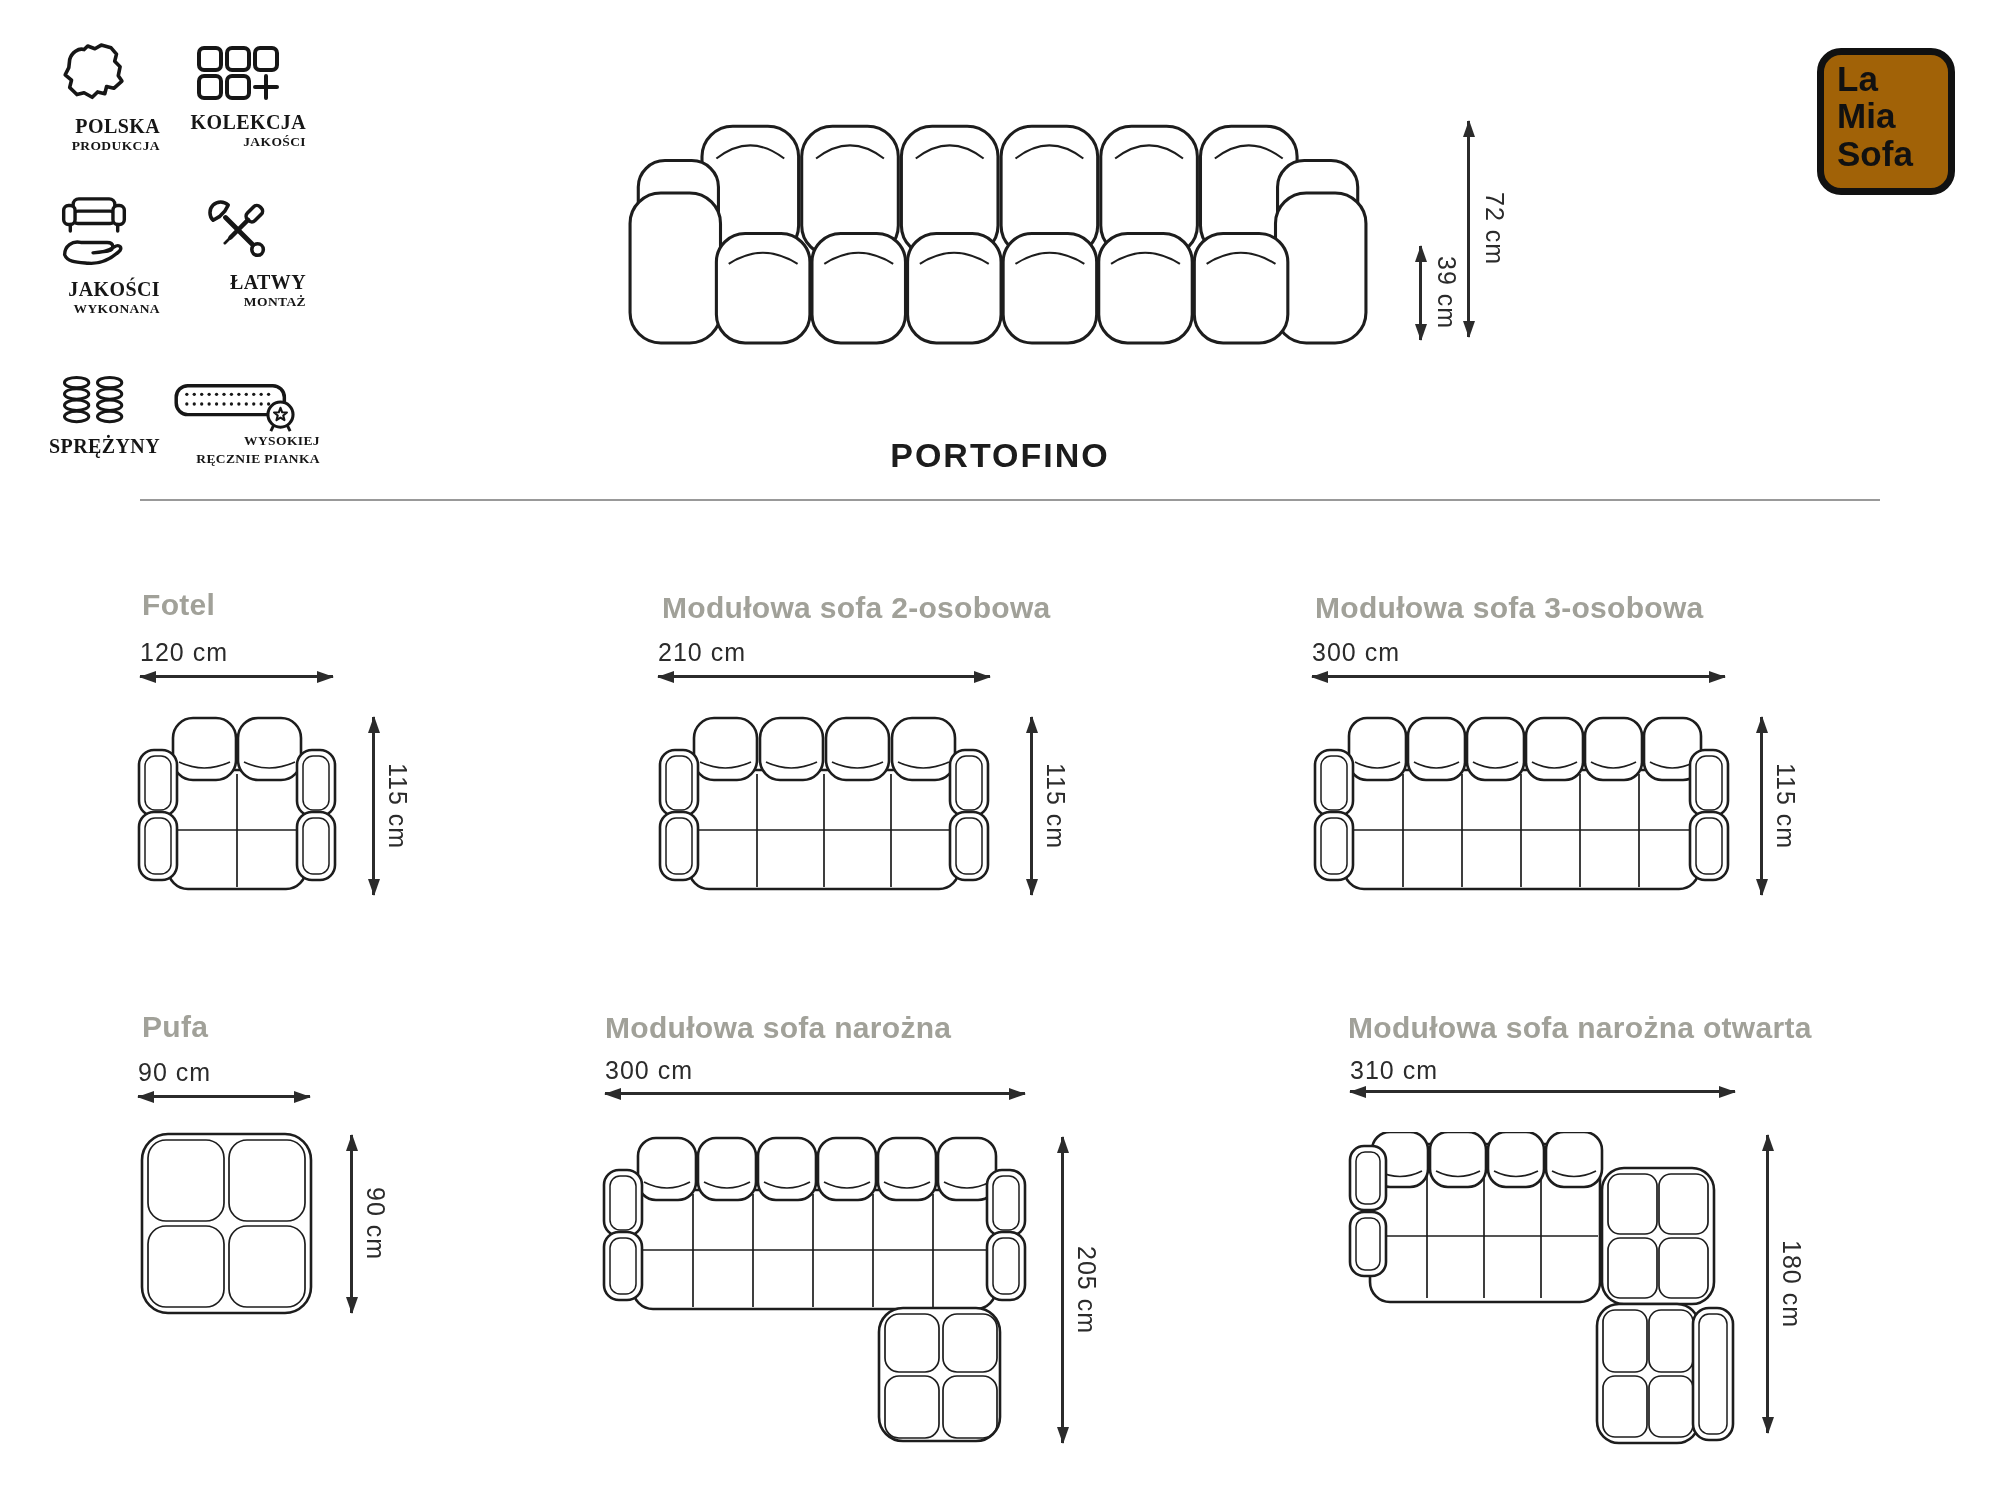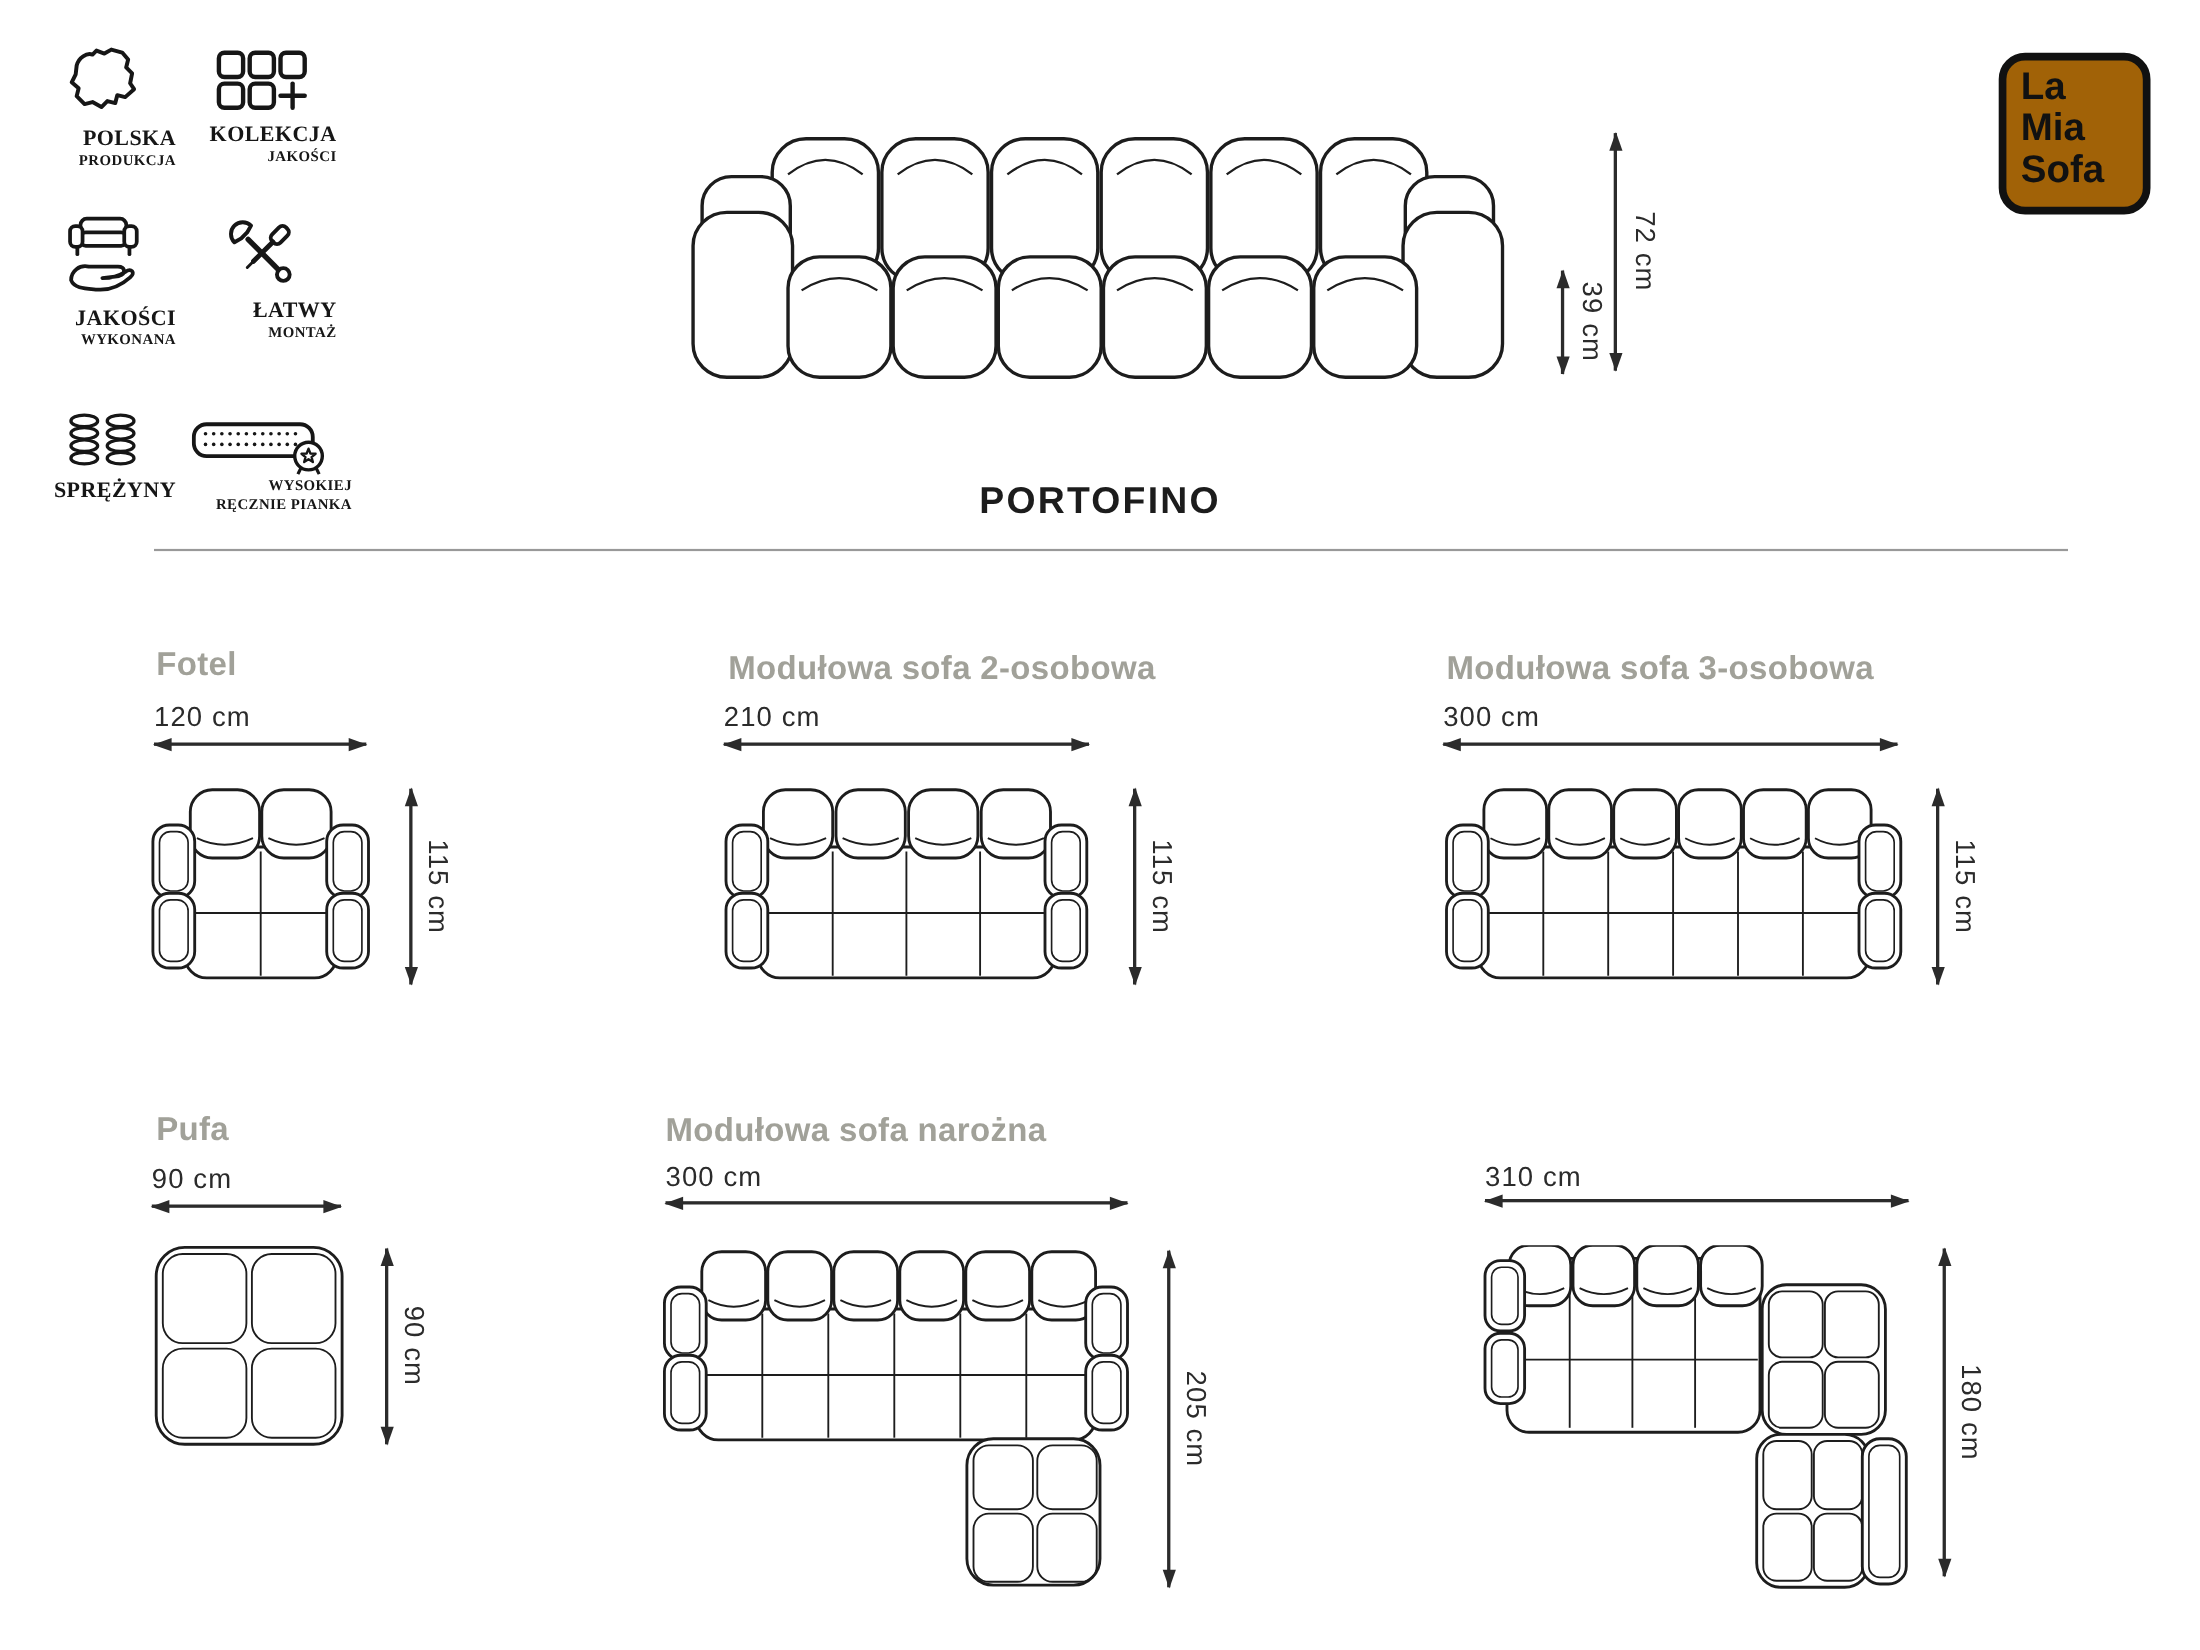--- a/index.html
+++ b/index.html
@@ -411,20 +411,21 @@
           <rect x="283" y="244" width="54" height="62" rx="14"></rect>
             <rect x="341" y="244" width="54" height="62" rx="14"></rect>
         </g>
       </g>
     </svg>
     <div class="arrow-v" style="left:481px;top:137px;height:306px"></div>
     <div class="vlabel" style="left:492px;top:137px;height:306px">205 cm</div>
   </section>
 
   <section class="variant" style="left:1330px;top:1000px;width:620px;height:460px">
+    <h2 class="variant-title" style="left:18px;top:11px">Modułowa sofa narożna otwarta</h2>
     <div class="dim-label" style="left:20px;top:56px;width:385px">310 cm</div>
     <div class="arrow-h" style="left:20px;top:90px;width:385px"></div>
     <svg class="illus" style="left:18px;top:132px" width="387" height="313" viewBox="0 0 387 313">
       <rect x="22" y="12" width="230" height="158" rx="20" fill="#fff" stroke="#1d1d1d" stroke-width="2.6"></rect>
       <g fill="none" stroke="#1d1d1d" stroke-width="1.7">
         <line x1="79" y1="16" x2="79" y2="166"></line>
           <line x1="136" y1="16" x2="136" y2="166"></line>
           <line x1="193" y1="16" x2="193" y2="166"></line>
         <line x1="24" y1="104" x2="250" y2="104"></line>
       </g>

